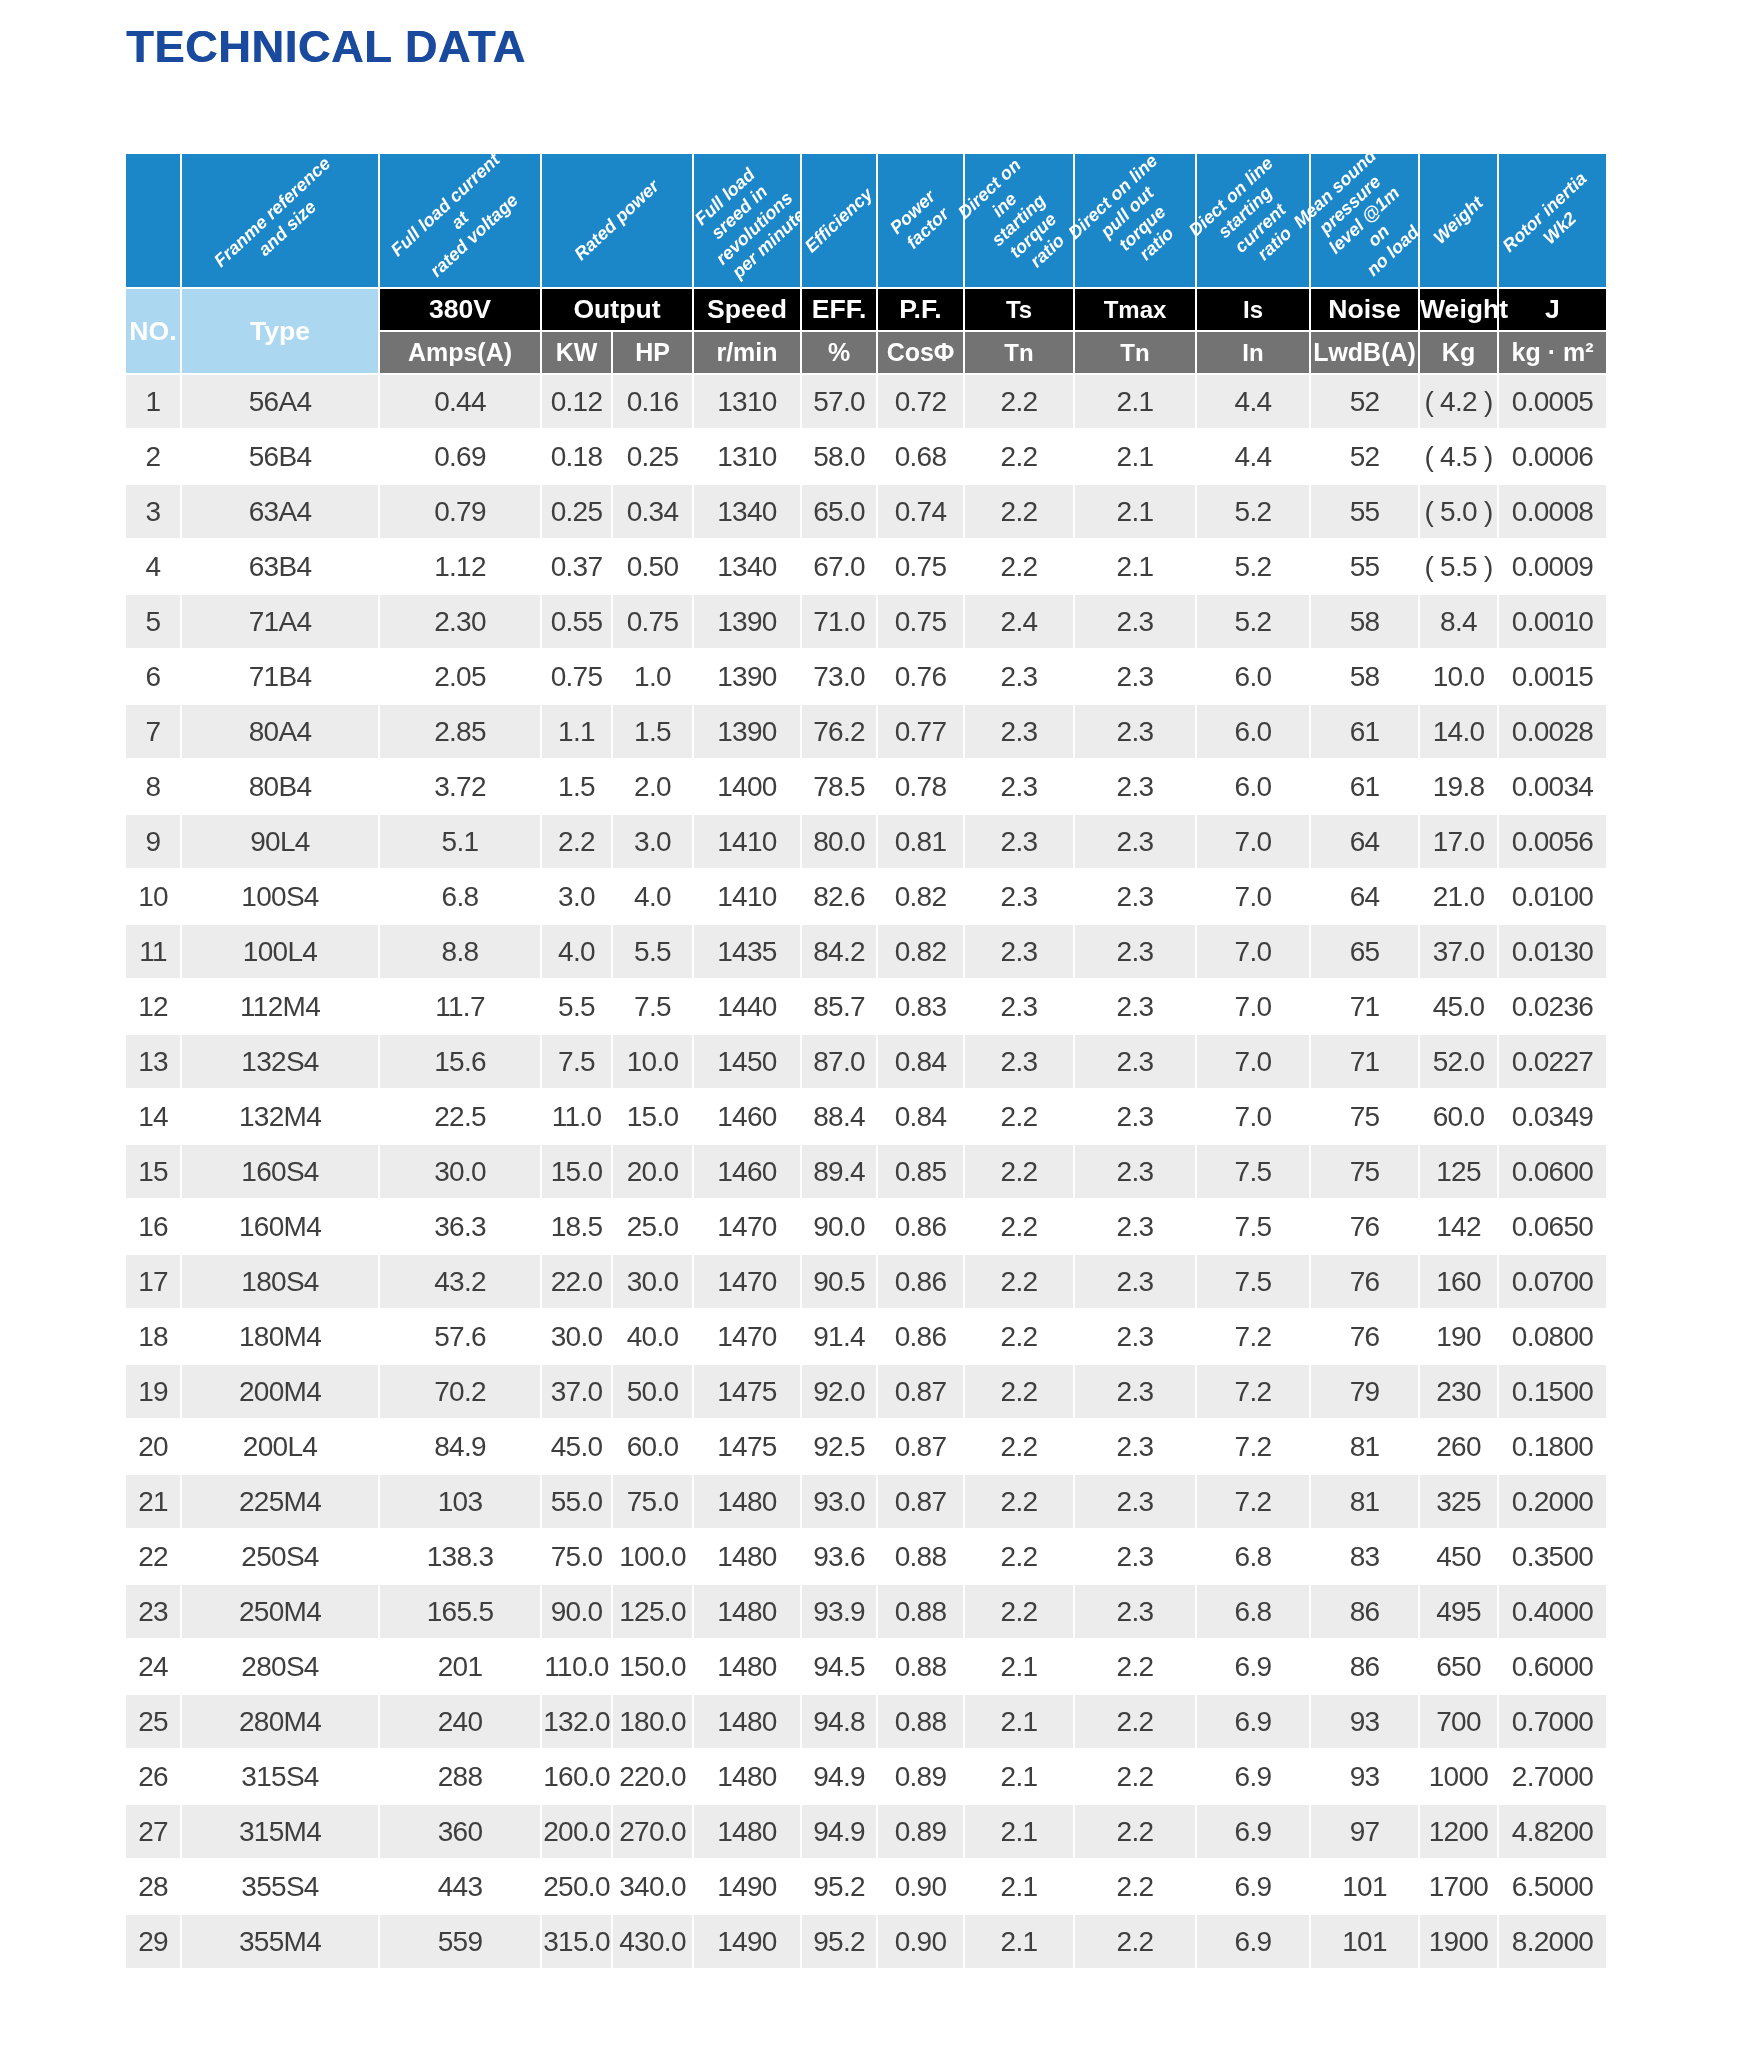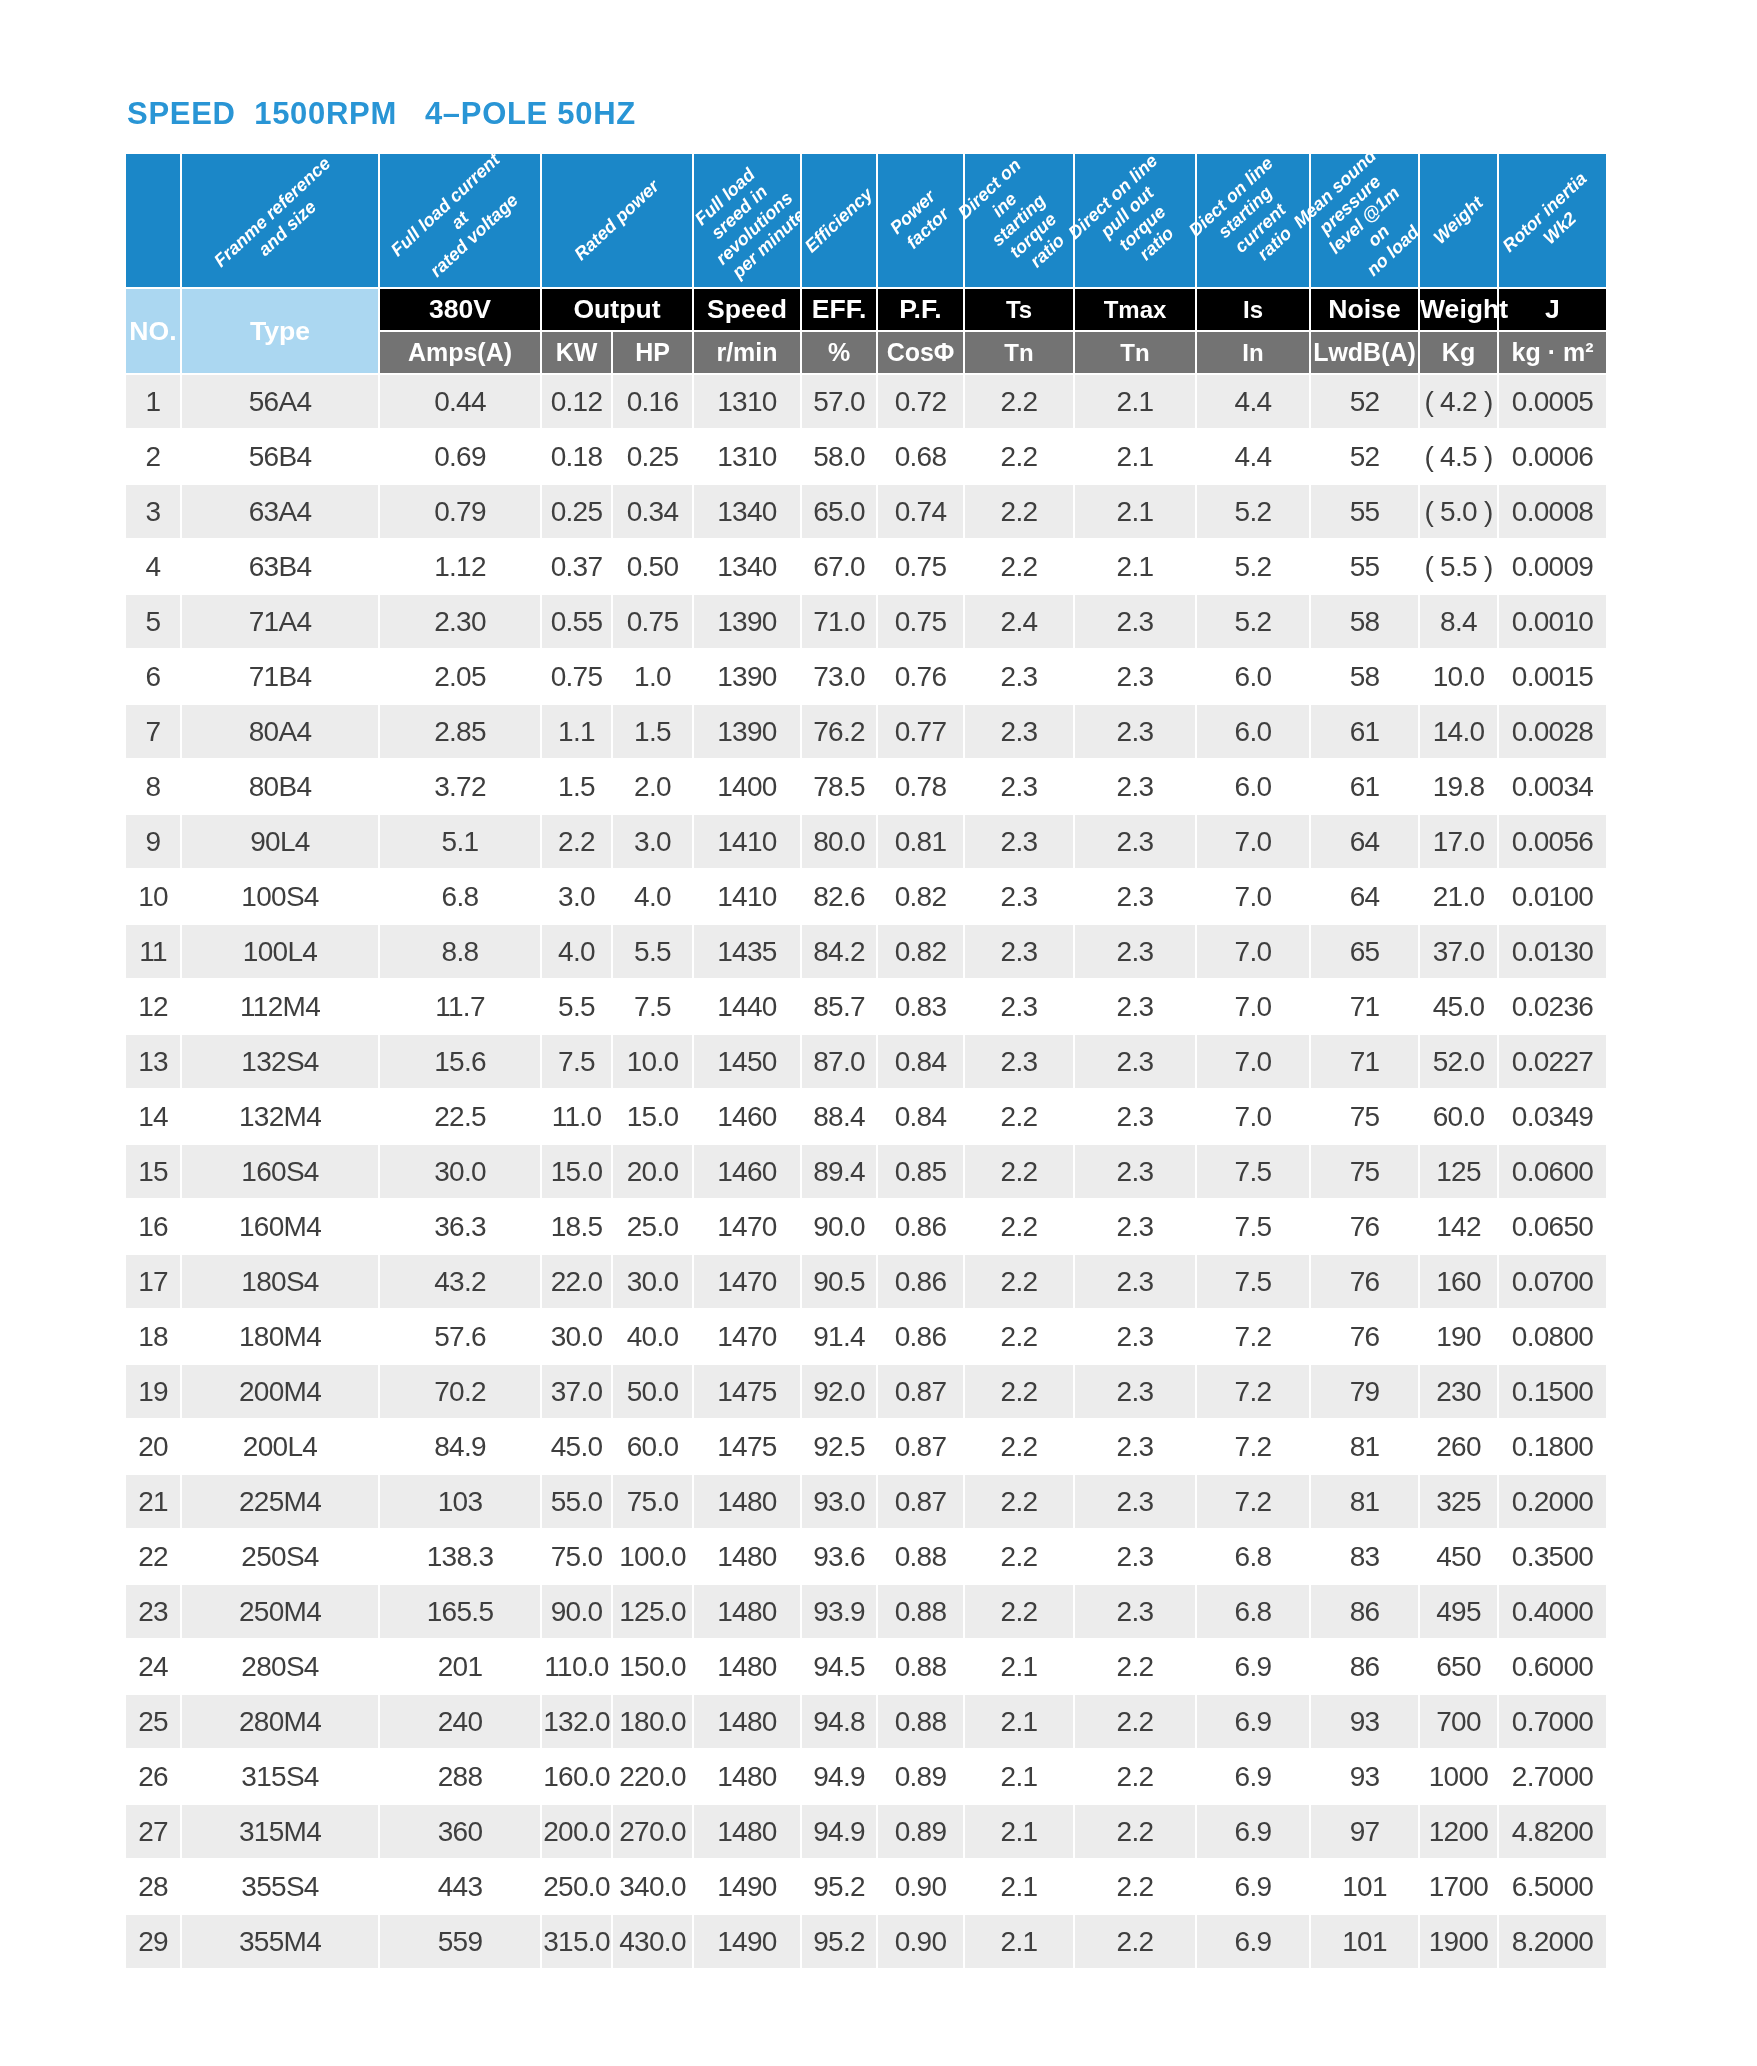--- a/index.html
+++ b/index.html
@@ -48,21 +48,21 @@
   tbody tr.row-even td{background:#ffffff;}
   tbody td{
     color:#3e3e3e;font-size:28px;letter-spacing:-0.7px;white-space:nowrap;
   }
 </style>
 </head>
 <body>
 
 <div class="page">
 
-  <div class="subtitle">SPEED  1500RPM   4–POLE 50HZ</div>
+  <div class="title">TECHNICAL DATA</div>
 
   <table class="data">
     <colgroup>
       <col style="width:56px">
         <col style="width:198px">
         <col style="width:162px">
       <col style="width:71px">
         <col style="width:81px">
         <col style="width:108px">
       <col style="width:76px">

